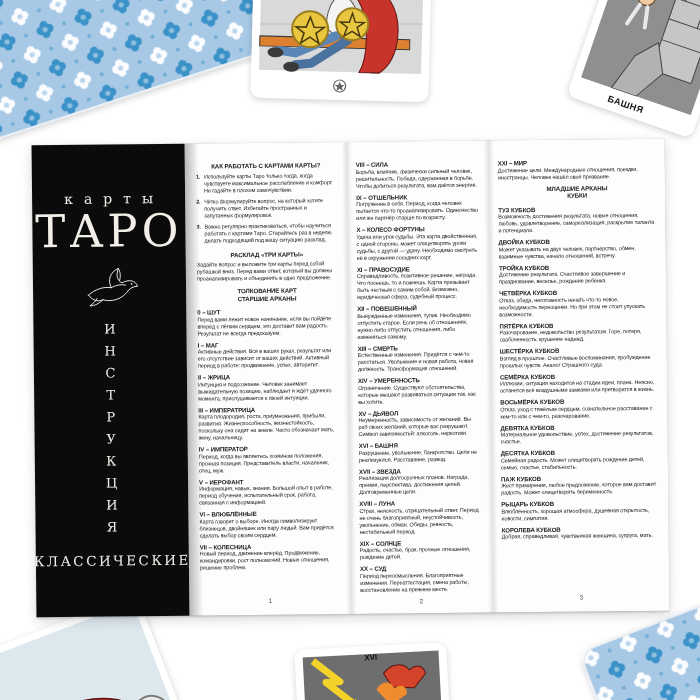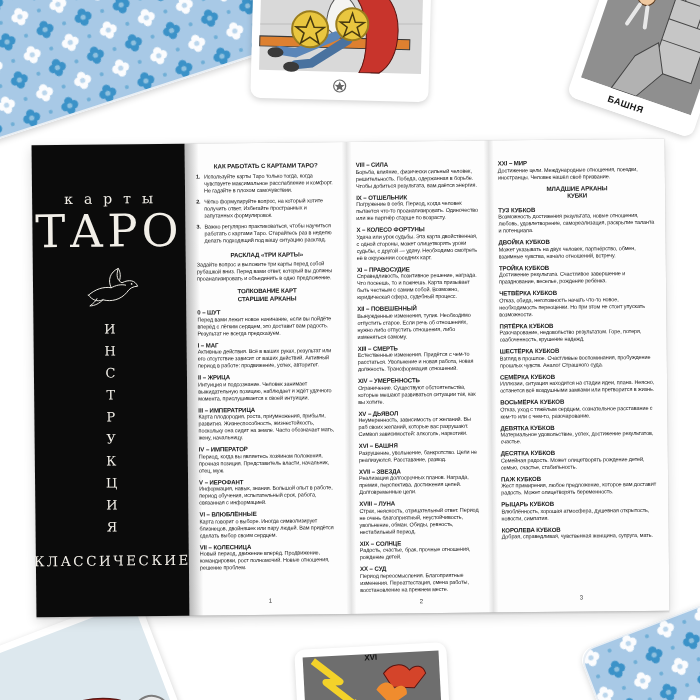--- a/index.html
+++ b/index.html
@@ -199,21 +199,21 @@
         </g>
         <circle cx="96" cy="36" r="1.4" fill="#f2efe8"></circle>
       </svg>
       <div class="cover-vertical">ИНСТРУКЦИЯ</div>
       <div class="cover-subtitle">КЛАССИЧЕСКИЕ</div>
     </div>
 
     <div class="pages" id="pages">
         <div class="col col1">
           <div class="ctitlewrap">
-            <div class="ctitle">КАК РАБОТАТЬ С КАРТАМИ ТАРО?</div>
+            <div class="ctitle">КАК РАБОТАТЬ С КАРТАМИ КАРТЫ?</div>
           </div>
           <div class="numblock">
             <span class="num">1.</span>
             <span class="numtext">Используйте карты Таро только тогда, когда чувствуете максимальное расслабление и комфорт. Не гадайте в плохом самочувствии.</span>
           </div>
           <div class="numblock">
             <span class="num">2.</span>
             <span class="numtext">Чётко формулируйте вопрос, на который хотите получить ответ. Избегайте пространных и запутанных формулировок.</span>
           </div>
           <div class="numblock">

